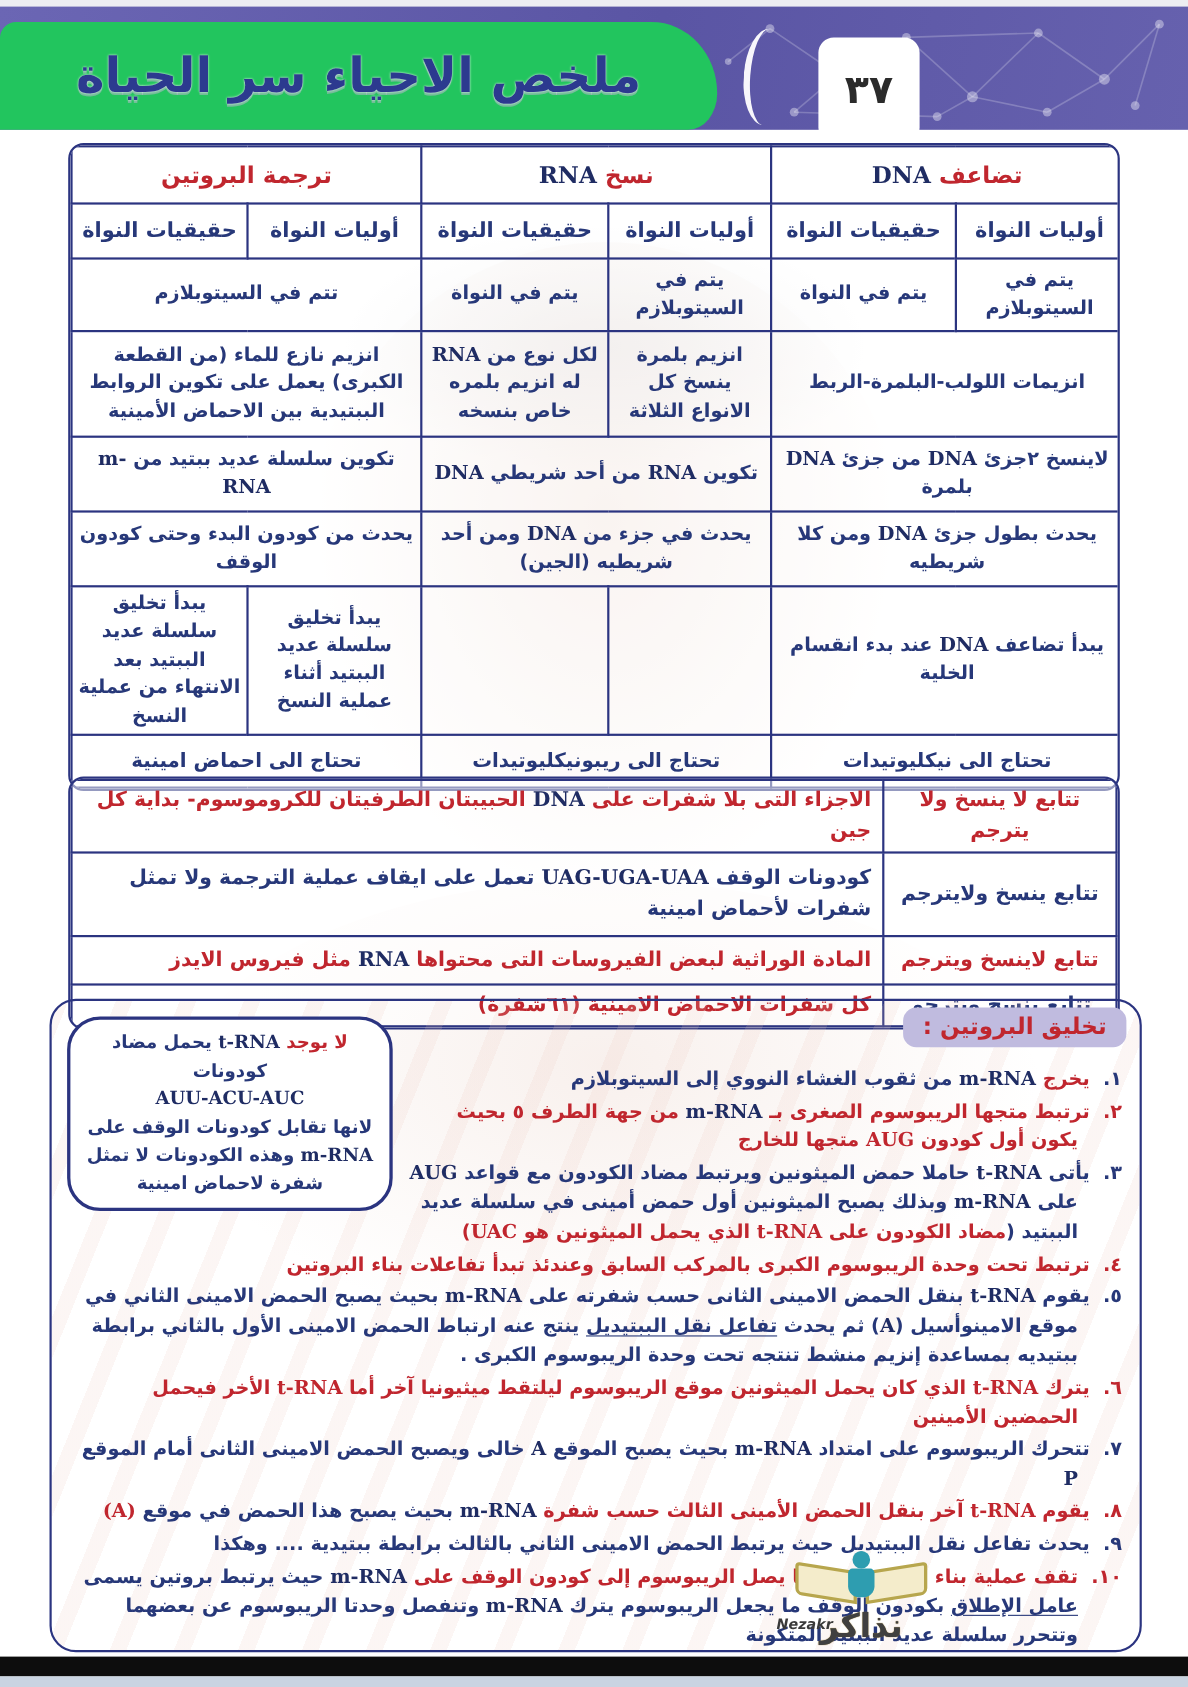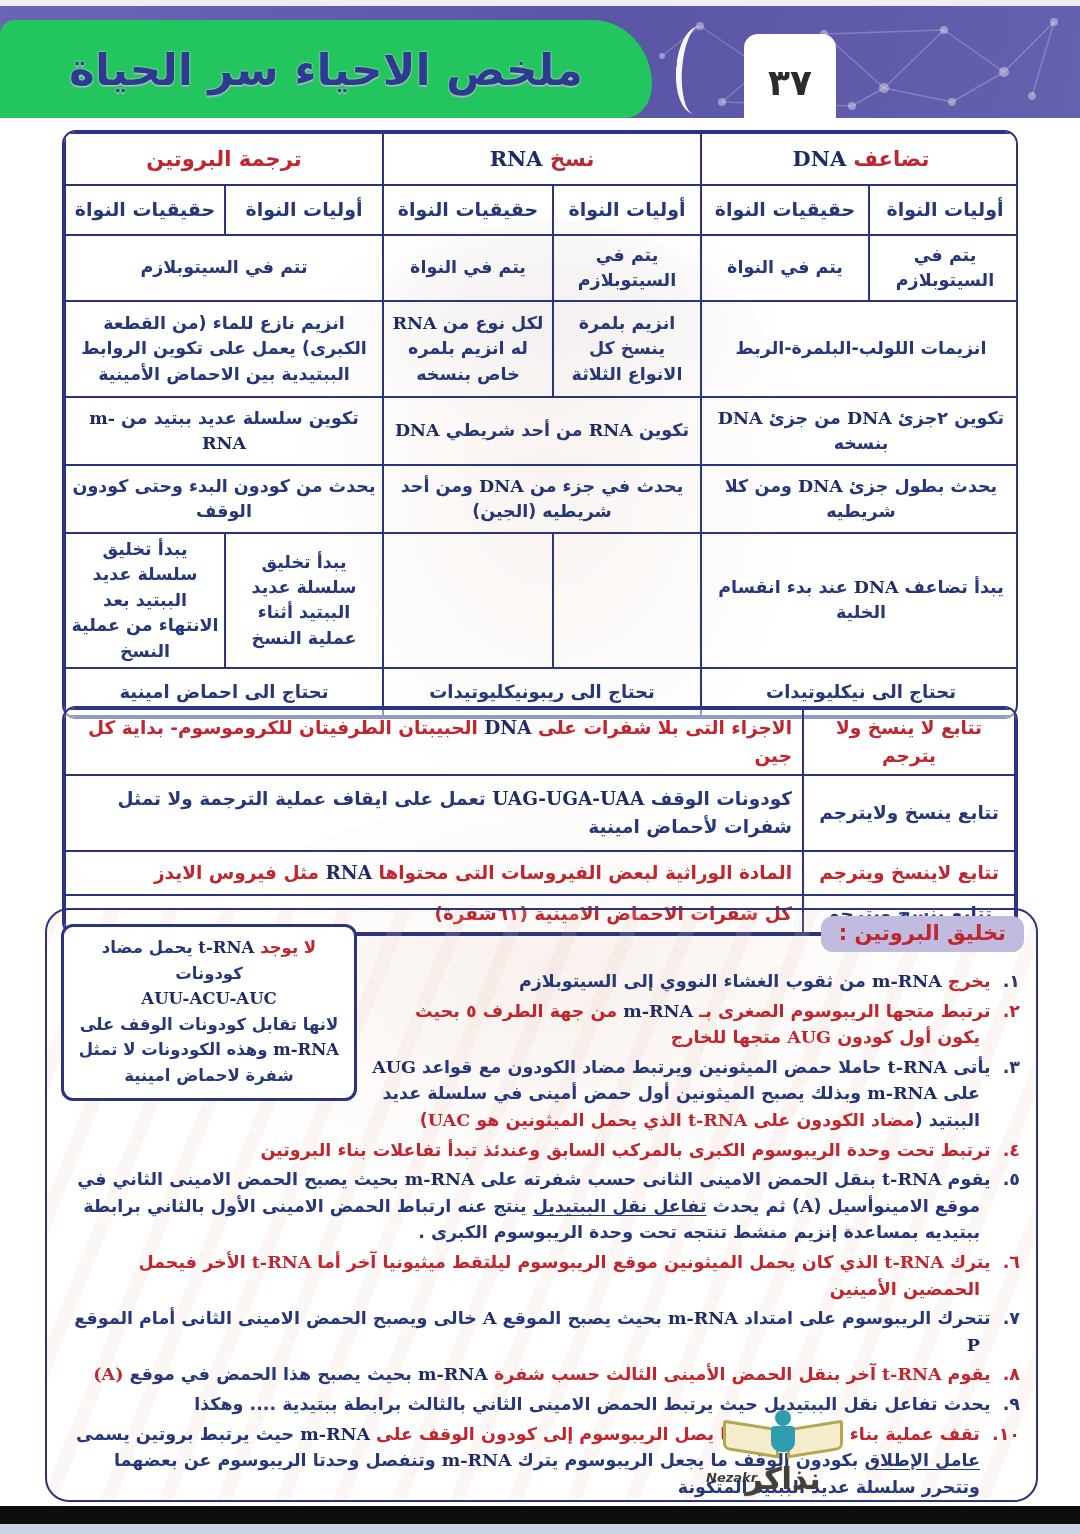--- a/index.html
+++ b/index.html
@@ -67,21 +67,21 @@
   tr.sr-4 td{height:38px;}
 
   
   .syn{position:absolute;left:45px;top:908px;width:993px;height:594px;border:2px solid var(--border);
        border-radius:24px;direction:rtl;padding:8px 16px 6px 12px;overflow:hidden;}
   .syn::before{content:"";position:absolute;inset:0;border-radius:22px;
        background:repeating-linear-gradient(112deg,rgba(236,198,188,.16) 0 14px,rgba(255,255,255,0) 14px 54px);
        pointer-events:none;}
   .syn-head{position:absolute;top:6px;right:12px;background:#c0bbdf;border-radius:12px;
             padding:5px 18px 7px 18px;color:var(--red);font-weight:bold;font-size:21px;z-index:2;}
-  .trna-box{float:left;width:296px;border:3px solid var(--border);border-radius:12px;background:#ffffff;
+  .trna-box{float:left;width:296px;border:3px solid var(--border);border-radius:30px;background:#ffffff;
             margin:6px 14px 10px 2px;padding:8px 8px 10px 8px;text-align:center;font-weight:bold;
             font-size:16.5px;line-height:1.55;position:relative;z-index:1;}
   .pts{position:relative;z-index:1;padding-top:50px;}
   .pt{font-weight:bold;font-size:17.5px;line-height:1.52;text-align:right;margin-bottom:3px;
       padding-right:40px;text-indent:-40px;}
   .pt .num{display:inline;margin-left:6px;}
   .num-b{color:var(--blue);} .num-r{color:var(--red);}
 
   
   .sg-r{color:var(--red);}
@@ -189,21 +189,21 @@
           <td><span class="sg-b">يتم في النواة</span></td>
           <td colspan="2"><span class="sg-b">تتم في السيتوبلازم</span></td>
         </tr>
         <tr class="r-enz">
           <td colspan="2"><span class="sg-b">انزيمات اللولب-البلمرة-الربط</span></td>
           <td><span class="sg-b">انزيم بلمرة ينسخ كل الانواع الثلاثة</span></td>
           <td><span class="sg-b">لكل نوع من </span><span class="sg-bc">RNA</span><span class="sg-b"> له انزيم بلمره خاص بنسخه</span></td>
           <td colspan="2"><span class="sg-b">انزيم نازع للماء (من القطعة الكبرى) يعمل على تكوين الروابط الببتيدية بين الاحماض الأمينية</span></td>
         </tr>
         <tr class="r-prod">
-          <td colspan="2"><span class="sg-b">تكوين ٢جزئ </span><span class="sg-bc">DNA</span><span class="sg-b"> من جزئ </span><span class="sg-bc">DNA</span><span class="sg-b"> بنسخه</span></td>
+          <td colspan="2"><span class="sg-b">لاينسخ ٢جزئ </span><span class="sg-bc">DNA</span><span class="sg-b"> من جزئ </span><span class="sg-bc">DNA</span><span class="sg-b"> بلمرة</span></td>
           <td colspan="2"><span class="sg-b">تكوين </span><span class="sg-bc">RNA</span><span class="sg-b"> من أحد شريطي </span><span class="sg-bc">DNA</span></td>
           <td colspan="2"><span class="sg-b">تكوين سلسلة عديد ببتيد من </span><span class="sg-bc">m-RNA</span></td>
         </tr>
         <tr class="r-ext">
           <td colspan="2"><span class="sg-b">يحدث بطول جزئ </span><span class="sg-bc">DNA</span><span class="sg-b"> ومن كلا شريطيه</span></td>
           <td colspan="2"><span class="sg-b">يحدث في جزء من </span><span class="sg-bc">DNA</span><span class="sg-b"> ومن أحد شريطيه (الجين)</span></td>
           <td colspan="2"><span class="sg-b">يحدث من كودون البدء وحتى كودون الوقف</span></td>
         </tr>
         <tr class="r-tim">
           <td colspan="2"><span class="sg-b">يبدأ تضاعف </span><span class="sg-bc">DNA</span><span class="sg-b"> عند بدء انقسام الخلية</span></td>

